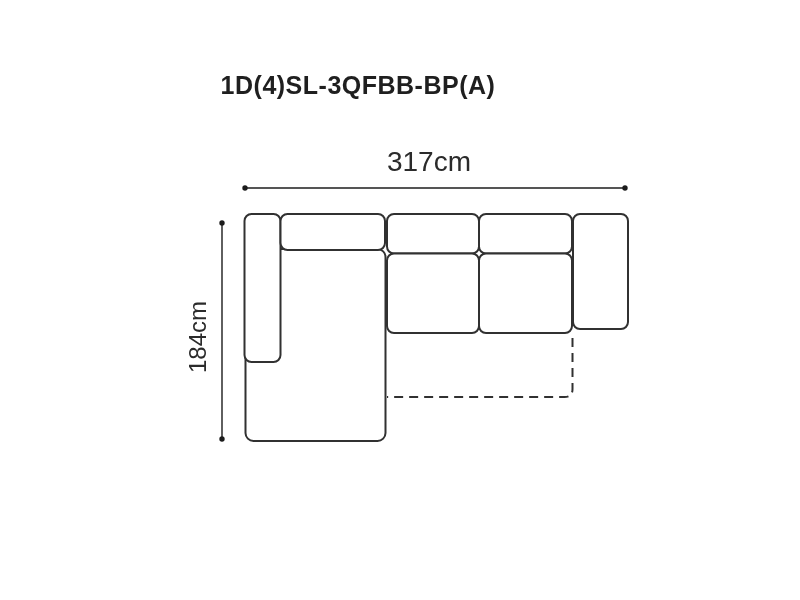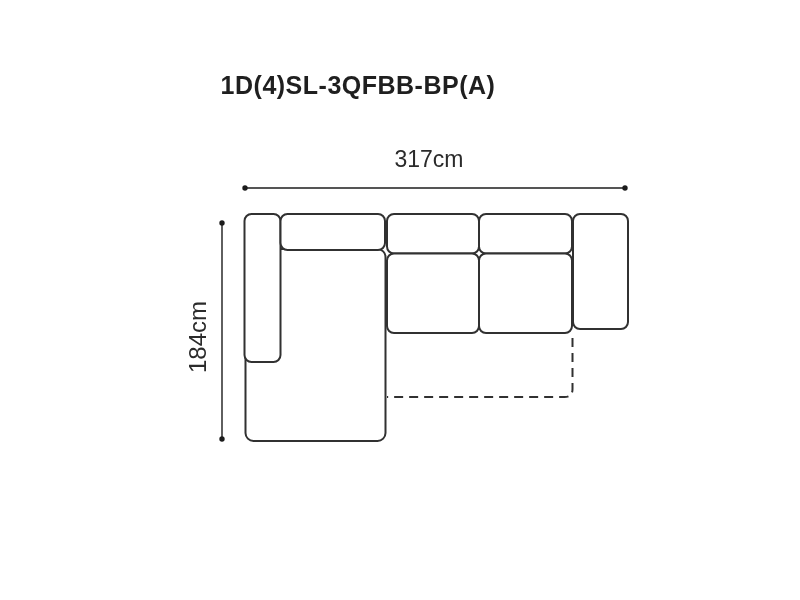--- a/index.html
+++ b/index.html
@@ -25,21 +25,21 @@
     font-weight: bold;
     letter-spacing: 0.5px;
     color: var(--title-color, #1f1f1f);
     white-space: nowrap;
   }
   .dim-label-h {
     position: absolute;
     left: 429px;
     top: 146px;
     transform: translateX(-50%);
-    font-size: 23px;
+    font-size: 28px;
     font-weight: 400;
     color: var(--text-color, #2b2b2b);
     white-space: nowrap;
   }
   .dim-label-v {
     position: absolute;
     left: 198px;
     top: 337px;
     transform: translate(-50%, -50%) rotate(-90deg);
     font-size: 24px;

